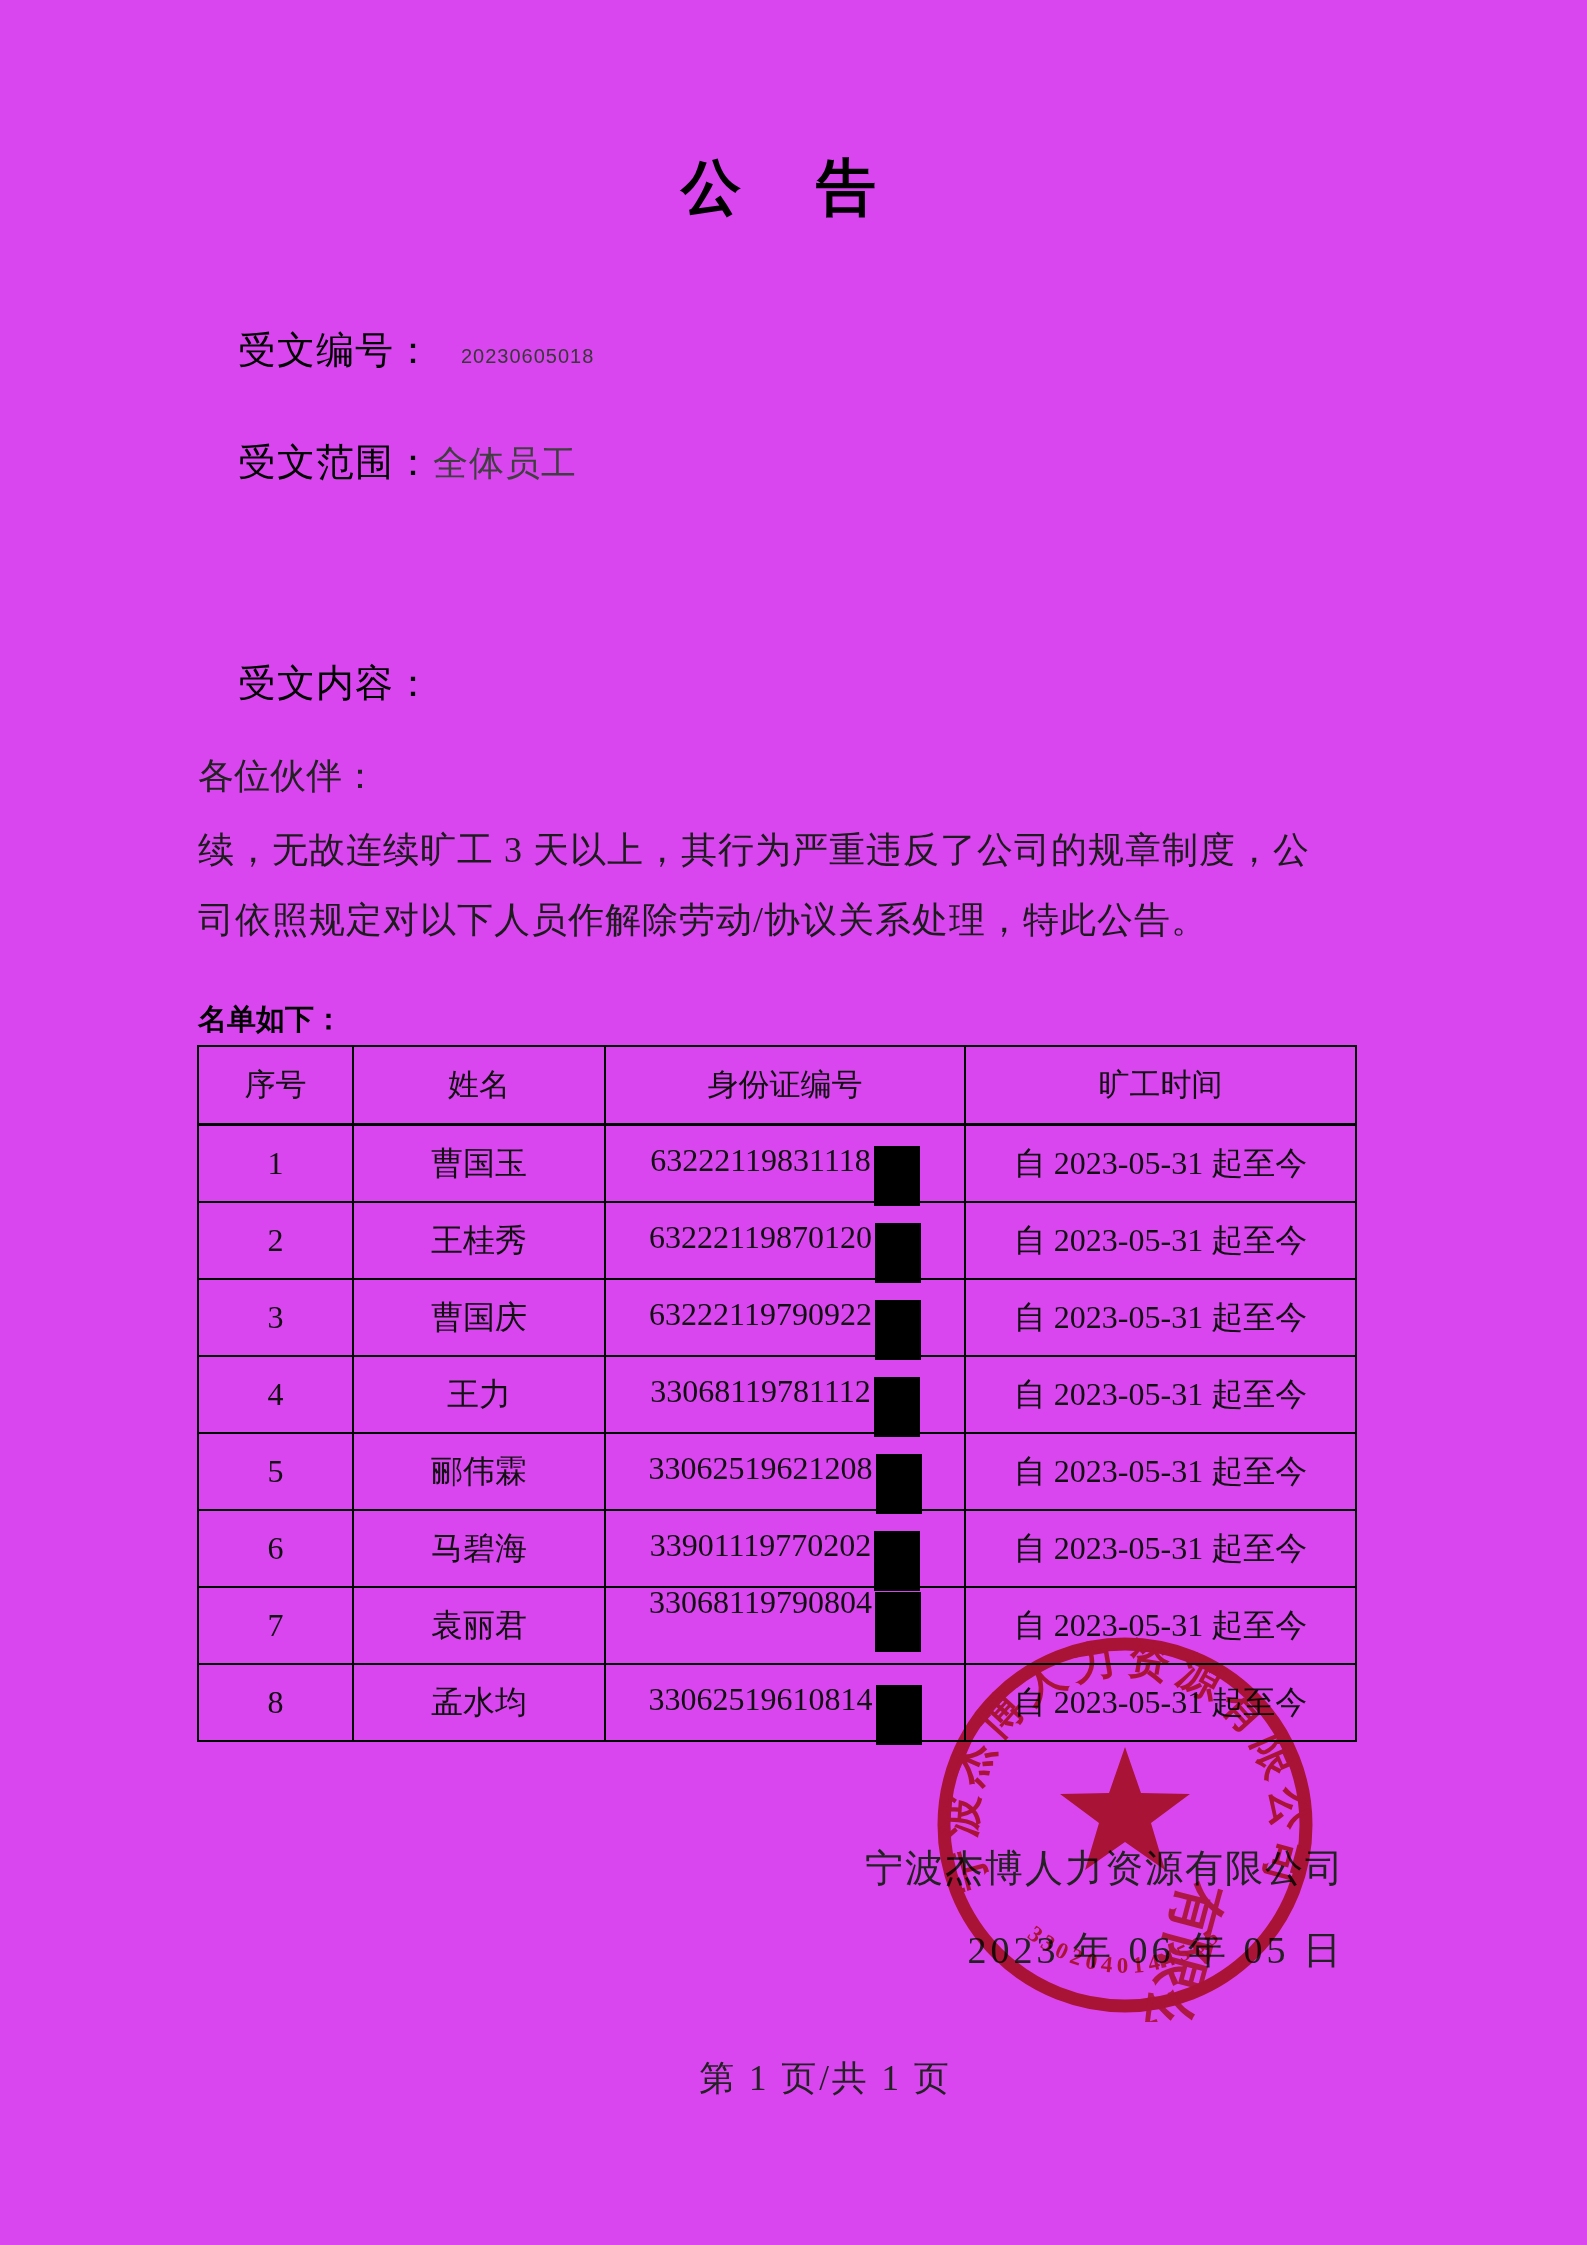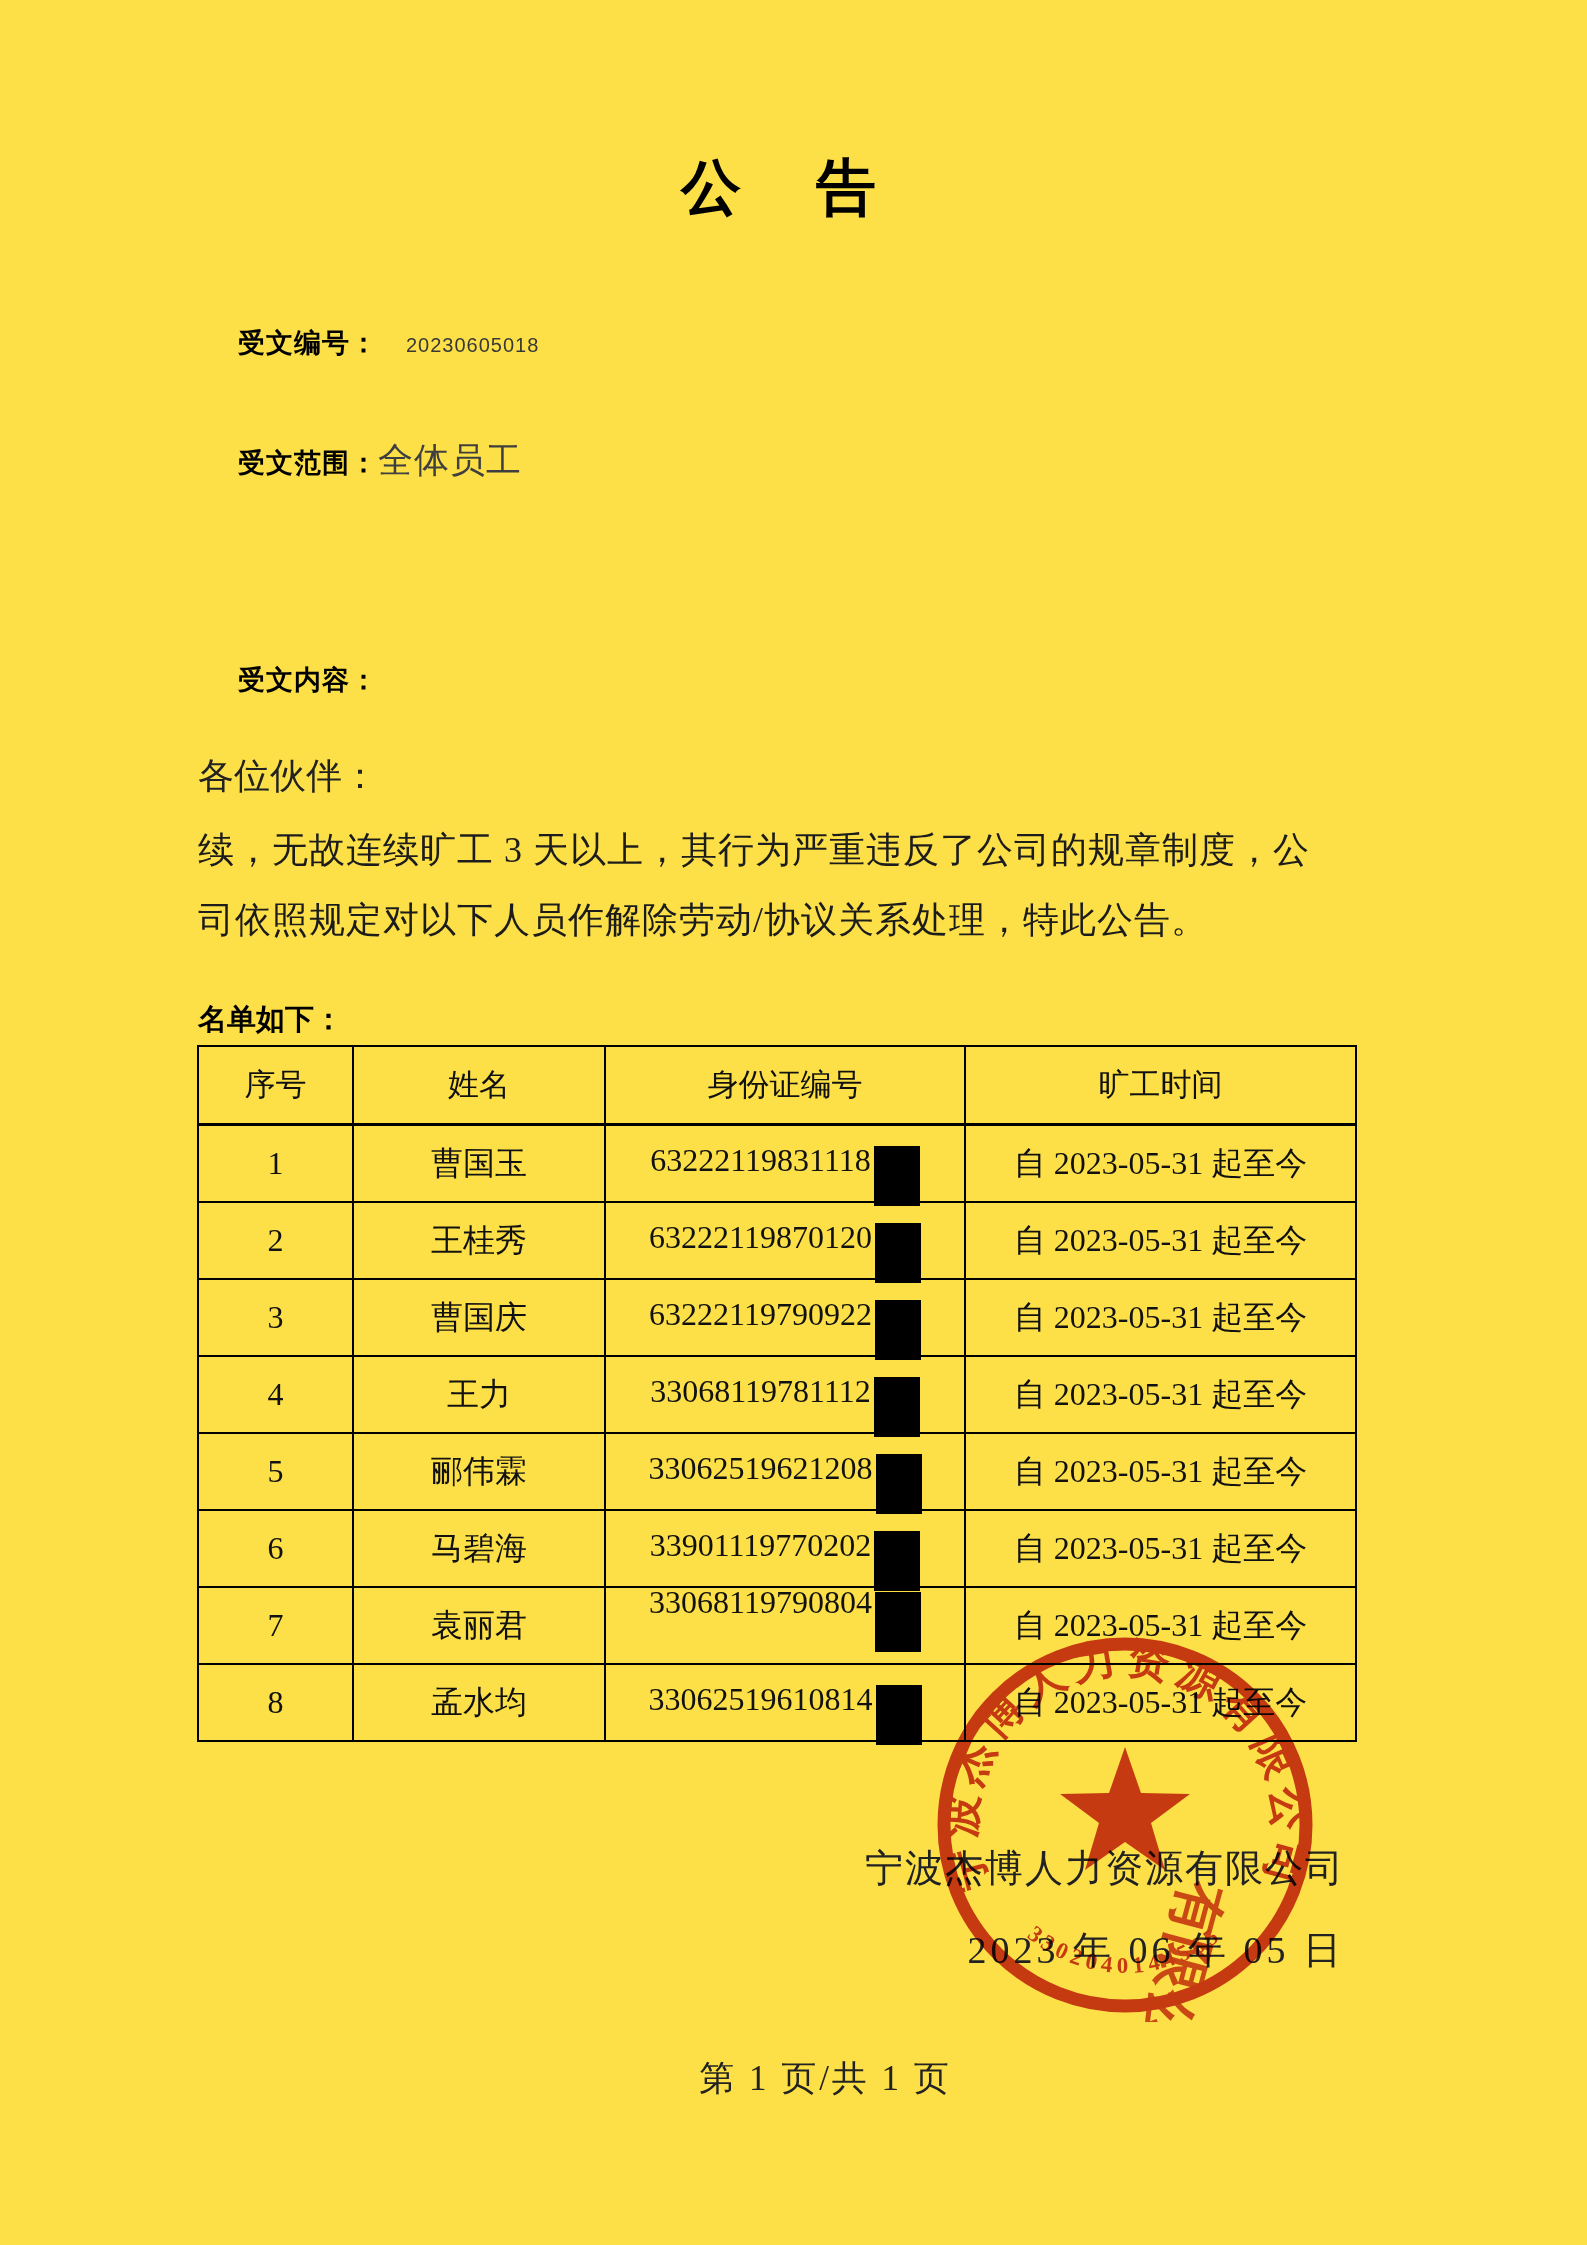--- a/index.html
+++ b/index.html
@@ -1,39 +1,39 @@
 <!DOCTYPE html>
 <html><head>
 <meta charset="utf-8">
 <style>
   html,body{margin:0;padding:0;background:#e8e8e8;}
   .page{
     position:relative;
     width:1587px;height:2245px;
     margin:0 auto;
-    background:#fde047;
+    background:#d946ef;
     font-family:"Liberation Serif","DejaVu Serif",serif;
     color:#151515;
     overflow:hidden;
   }
   .doc-title{
     position:absolute;top:148px;left:0;width:100%;
     text-align:center;
     font-size:60px;font-weight:700;
     letter-spacing:30px;
     color:#000;
     white-space:nowrap;
   }
   .field-row{position:absolute;left:238px;white-space:nowrap;}
   .field-row.f0{top:325px;}
   .field-row.f1{top:437px;}
   .field-row.f2{top:547px;}
   .field-row.f3{top:658px;}
   .field-label{
-    font-size:27px;font-weight:700;color:#000;
+    font-size:38px;font-weight:400;color:#000;
     letter-spacing:1px;
   }
   .field-value{
     font-size:35px;font-weight:400;color:#3f3f3f;
     letter-spacing:1px;
   }
   .field-row.f0 .field-value{
     font-family:"Liberation Sans","DejaVu Sans",sans-serif;
     font-size:20px;color:#383838;margin-left:28px;letter-spacing:1px;
   }

